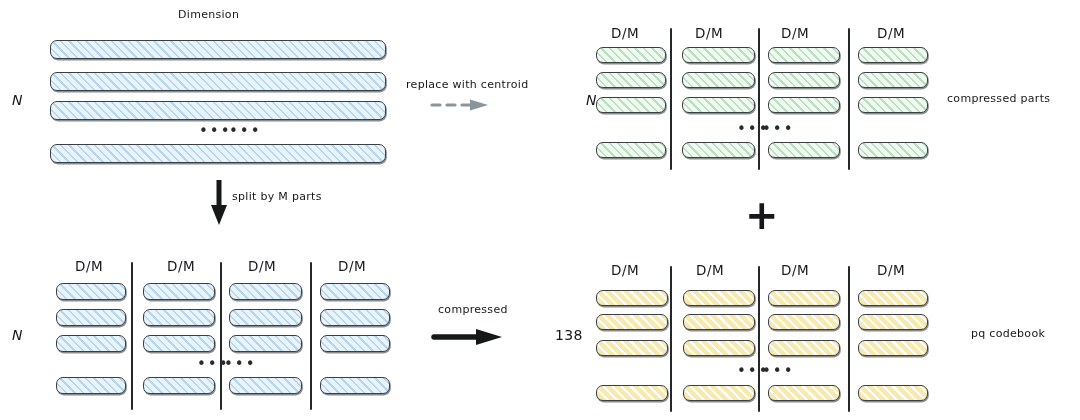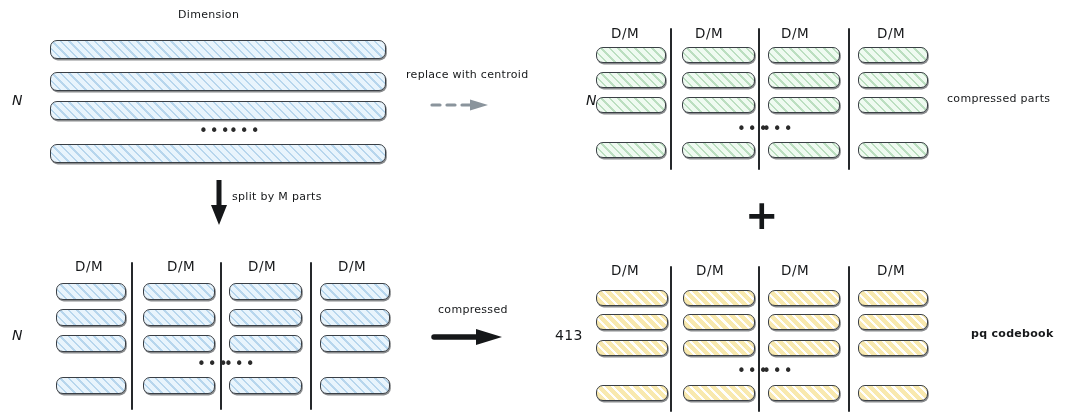--- a/index.html
+++ b/index.html
@@ -109,21 +109,21 @@
     <div class="bar bar-blue" style="left:50px; top:72px; width:336px; height:19px;"></div>
     <div class="bar bar-blue" style="left:50px; top:101px; width:336px; height:19px;"></div>
 
     <div class="lbl lbl-dots" style="left:199px; top:122px;">•••</div>
     <div class="lbl lbl-dots" style="left:229px; top:122px;">•••</div>
 
     <div class="bar bar-blue" style="left:50px; top:144px; width:336px; height:19px;"></div>
   </div>
 
   <div class="group">
-    <div class="lbl" style="left:406px; top:68px;">replace with centroid</div>
+    <div class="lbl" style="left:406px; top:78px;">replace with centroid</div>
     <svg class="arrow" style="left:430px; top:94px;" width="70" height="22" viewBox="0 0 70 22">
       <line x1="2" y1="11" x2="40" y2="11" stroke="#8a949c" stroke-width="3.2" stroke-dasharray="8 7" stroke-linecap="round"></line>
       <path d="M40 5.5 L40 16.5 L58 11 Z" fill="#8a949c"></path>
     </svg>
   </div>
 
   <div class="group">
 
     <div class="lbl lbl-italic" style="left:586px; top:92px;">N</div>
 
@@ -212,21 +212,21 @@
   <div class="group">
     <div class="lbl" style="left:438px; top:303px;">compressed</div>
     <svg class="arrow" style="left:432px; top:326px;" width="82" height="22" viewBox="0 0 82 22">
       <line x1="2" y1="11" x2="48" y2="11" stroke="#151719" stroke-width="5.5" stroke-linecap="round"></line>
       <path d="M44 3 L44 19 L70 11 Z" fill="#151719"></path>
     </svg>
   </div>
 
   <div class="group">
 
-    <div class="lbl" style="left:555px; top:327px; font-size:14px;">413</div>
+    <div class="lbl" style="left:555px; top:327px; font-size:14px;">138</div>
 
     <div class="lbl lbl-dm" style="left:611px; top:262px;">D/M</div>
     <div class="lbl lbl-dm" style="left:696px; top:262px;">D/M</div>
     <div class="lbl lbl-dm" style="left:781px; top:262px;">D/M</div>
     <div class="lbl lbl-dm" style="left:877px; top:262px;">D/M</div>
 
     <div class="sep" style="left:670px; top:266px; height:146px;"></div>
     <div class="sep" style="left:758px; top:266px; height:146px;"></div>
     <div class="sep" style="left:848px; top:266px; height:146px;"></div>
 
@@ -246,16 +246,16 @@
     <div class="bar bar-yellow" style="left:768px; top:385px; width:72px; height:16px;"></div>
 
     <div class="bar bar-yellow" style="left:858px; top:290px; width:70px; height:16px;"></div>
     <div class="bar bar-yellow" style="left:858px; top:314px; width:70px; height:16px;"></div>
     <div class="bar bar-yellow" style="left:858px; top:340px; width:70px; height:16px;"></div>
     <div class="bar bar-yellow" style="left:858px; top:385px; width:70px; height:16px;"></div>
 
     <div class="lbl lbl-dots" style="left:737px; top:362px;">•••</div>
     <div class="lbl lbl-dots" style="left:762px; top:362px;">•••</div>
 
-    <div class="lbl" style="left:971px; top:327px;font-weight:bold;">pq codebook</div>
+    <div class="lbl" style="left:971px; top:327px;">pq codebook</div>
   </div>
 
 </div>
 
 </body></html>

